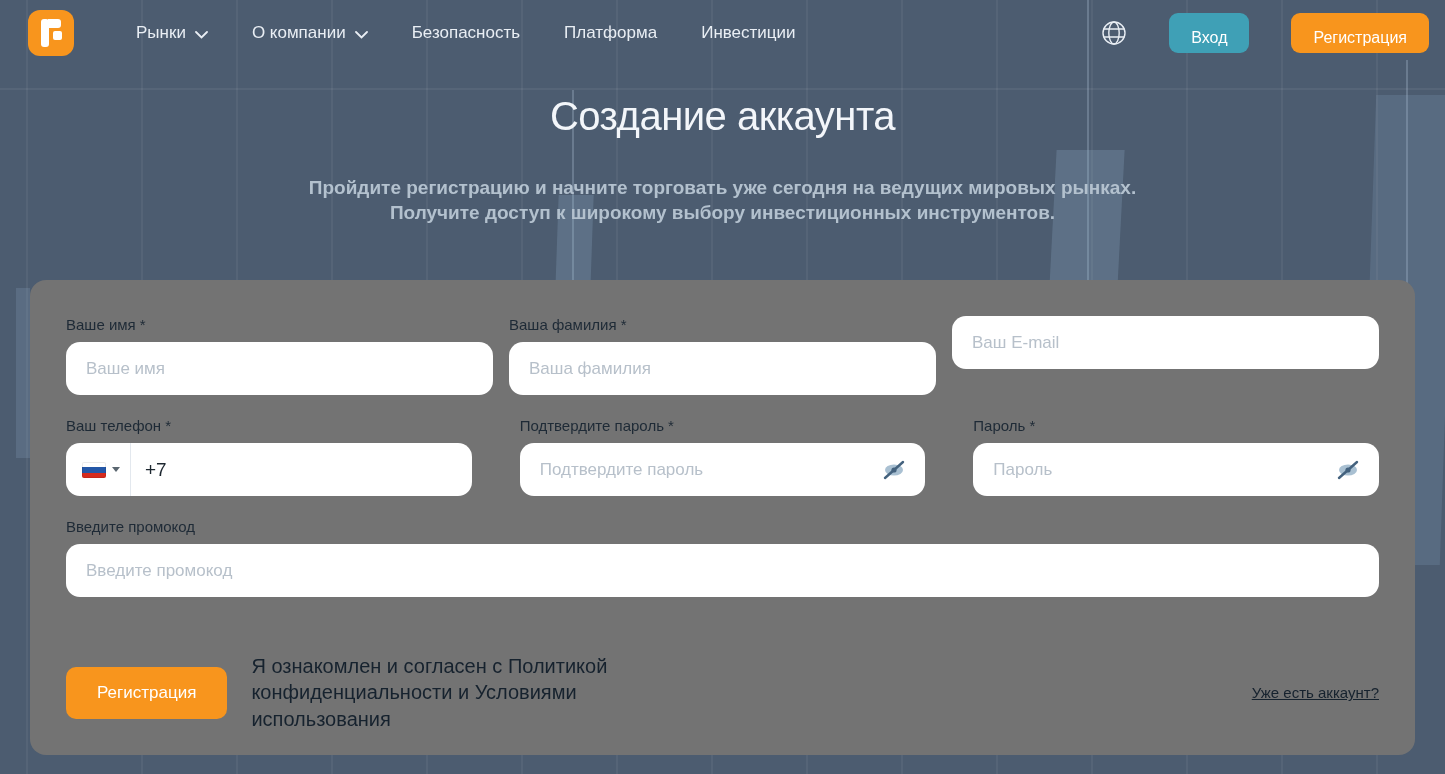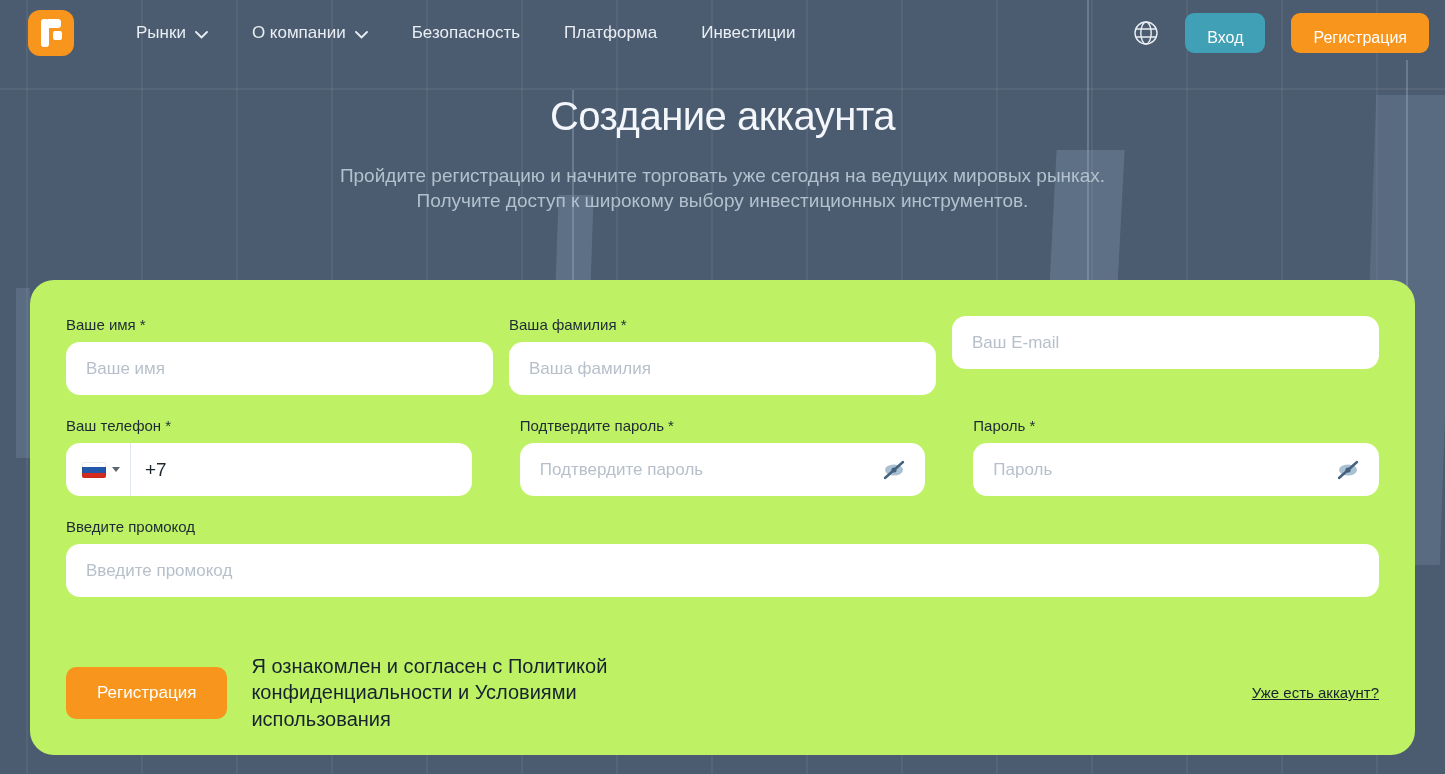--- a/index.html
+++ b/index.html
@@ -48,39 +48,39 @@
   .nav-item {
     display:flex; align-items:center; gap:9px;
     color:#e9eef4; font-size:17px; cursor:pointer; white-space:nowrap;
   }
   .chev { display:inline-block; margin-top:2px; }
   .nav-right { margin-left:auto; display:flex; align-items:center; gap:26px; }
   .globe { cursor:pointer; display:flex; align-items:center; }
   .btn {
     border:none; border-radius:9px; color:#fff;
     font-family:"Liberation Sans", sans-serif; font-size:16px;
-    height:40px; padding:16px 22px; cursor:pointer; white-space:nowrap;
+    height:40px; padding:16px 22px; cursor:pointer; white-space:nowrap;margin-left:16px;
   }
   .btn-login    { background:#3fa0b6; }
   .btn-register { background:#f8951d; }
 
   
   .hero { position:relative; z-index:4; text-align:center; margin-top:28px; }
   .hero-title {
     font-size:40px; font-weight:400; color:#f3f6fa; letter-spacing:-.5px;
   }
   .hero-sub {
-    margin-top:24px; font-size:19px; line-height:1.32; color:#b3c1ce;
+    margin-top:36px; font-size:19px; line-height:1.32; color:#b3c1ce;font-weight:bold;
   }
 
   
   .card {
     position:absolute; z-index:6;
     left:30px; top:280px; width:1385px; height:475px;
-    background:#bef264; border-radius:24px;
+    background:#737373; border-radius:16px;
     padding:36px;
   }
   .grid3 { display:grid; grid-template-columns:1fr 1fr 1fr; column-gap:16px; }
   .row2 { margin-top:22px;gap:48px; }
   .field-label { font-size:15px; color:#1e2a36; margin-bottom:9px; display:block; }
   .input-wrap { position:relative; }
   .text-input {
     width:100%; height:53px; border:none; border-radius:14px;
     background:#fff; padding:15px 20px; font-size:17px; color:#1d2730;
     font-family:"Liberation Sans", sans-serif; outline:none; display:block;

